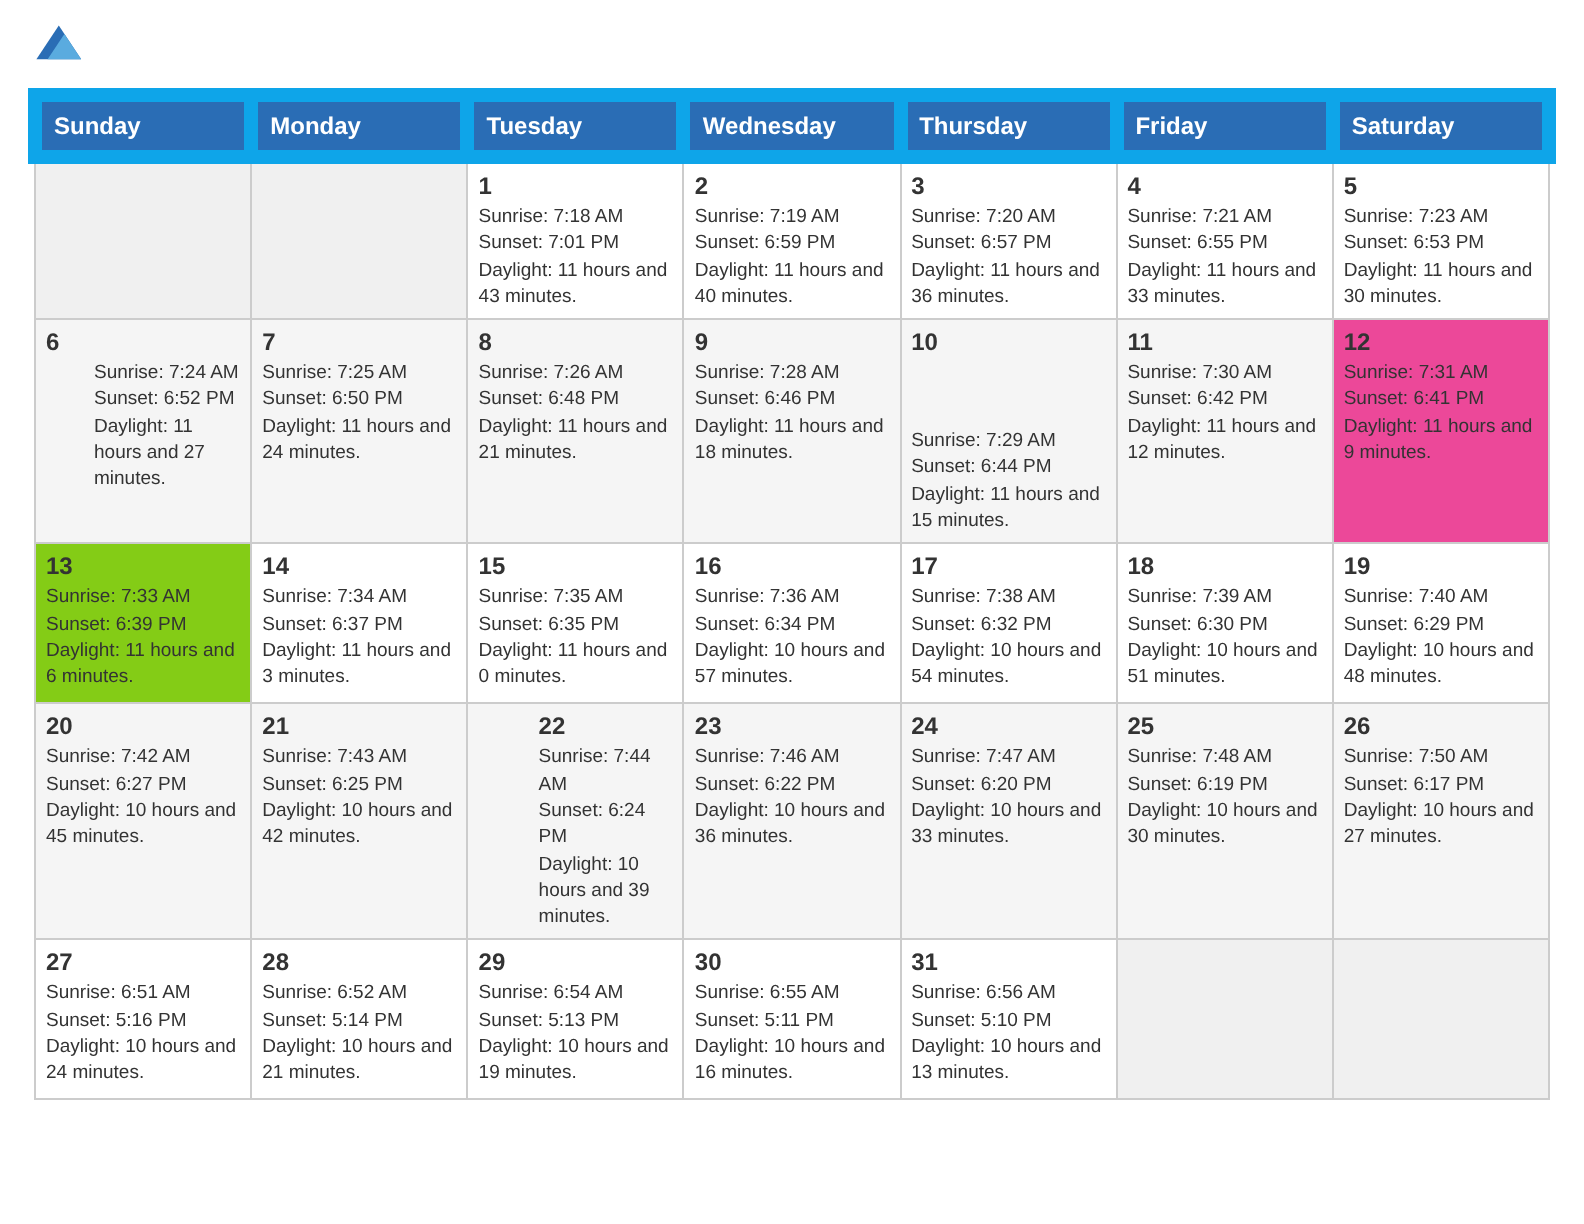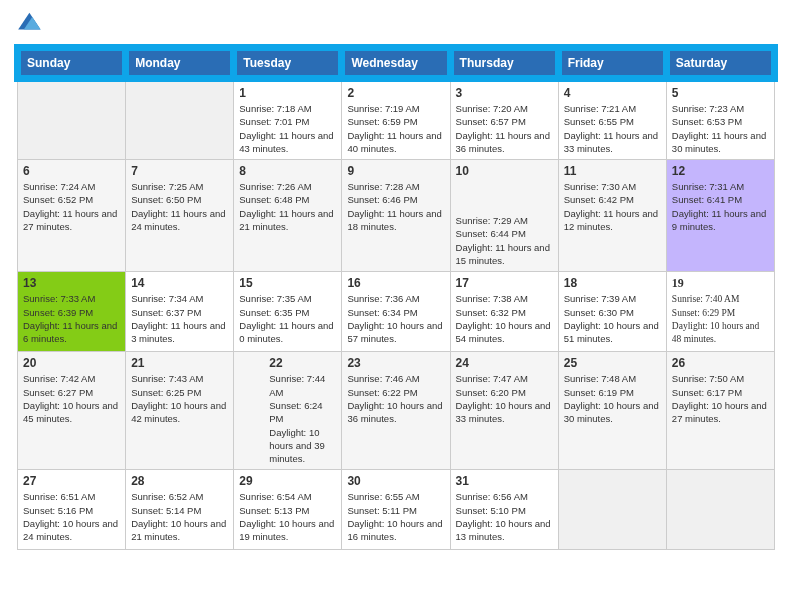--- a/index.html
+++ b/index.html
@@ -168,21 +168,21 @@
           <td style="background: rgb(255, 255, 255);">
             <span class="day-num">5</span>
             <div class="day-info" style="white-space: pre-line;">Sunrise: 7:23 AM
 Sunset: 6:53 PM
 Daylight: 11 hours and 30 minutes.</div>
           </td>
         </tr>
         <tr>
           <td style="background: rgb(245, 245, 245);">
             <span class="day-num">6</span>
-            <div class="day-info" style="white-space: pre-line;">Sunrise: 7:24 AM
+            <div class="day-info" style="white-space: pre-line; margin-left: 24px;">Sunrise: 7:24 AM
 Sunset: 6:52 PM
 Daylight: 11 hours and 27 minutes.</div>
           </td>
           <td style="background: rgb(245, 245, 245);">
             <span class="day-num">7</span>
             <div class="day-info" style="white-space: pre-line;">Sunrise: 7:25 AM
 Sunset: 6:50 PM
 Daylight: 11 hours and 24 minutes.</div>
           </td>
           <td style="background: rgb(245, 245, 245);">
@@ -202,21 +202,21 @@
             <div class="day-info" style="white-space: pre-line; margin-top: 36px;">Sunrise: 7:29 AM
 Sunset: 6:44 PM
 Daylight: 11 hours and 15 minutes.</div>
           </td>
           <td style="background: rgb(245, 245, 245);">
             <span class="day-num">11</span>
             <div class="day-info" style="white-space: pre-line;">Sunrise: 7:30 AM
 Sunset: 6:42 PM
 Daylight: 11 hours and 12 minutes.</div>
           </td>
-          <td style="background: #c4b5fd;">
+          <td style="background: #ec4899;">
             <span class="day-num">12</span>
             <div class="day-info" style="white-space: pre-line;">Sunrise: 7:31 AM
 Sunset: 6:41 PM
 Daylight: 11 hours and 9 minutes.</div>
           </td>
         </tr>
         <tr>
           <td style="background: #84cc16;">
             <span class="day-num">13</span>
             <div class="day-info" style="white-space: pre-line;">Sunrise: 7:33 AM
@@ -246,21 +246,21 @@
             <div class="day-info" style="white-space: pre-line;">Sunrise: 7:38 AM
 Sunset: 6:32 PM
 Daylight: 10 hours and 54 minutes.</div>
           </td>
           <td style="background: rgb(255, 255, 255);">
             <span class="day-num">18</span>
             <div class="day-info" style="white-space: pre-line;">Sunrise: 7:39 AM
 Sunset: 6:30 PM
 Daylight: 10 hours and 51 minutes.</div>
           </td>
-          <td style="background: rgb(255, 255, 255); font-family: Liberation Serif, serif;">
+          <td style="background: rgb(255, 255, 255);">
             <span class="day-num">19</span>
             <div class="day-info" style="white-space: pre-line;">Sunrise: 7:40 AM
 Sunset: 6:29 PM
 Daylight: 10 hours and 48 minutes.</div>
           </td>
         </tr>
         <tr>
           <td style="background: rgb(245, 245, 245);">
             <span class="day-num">20</span>
             <div class="day-info" style="white-space: pre-line;">Sunrise: 7:42 AM

